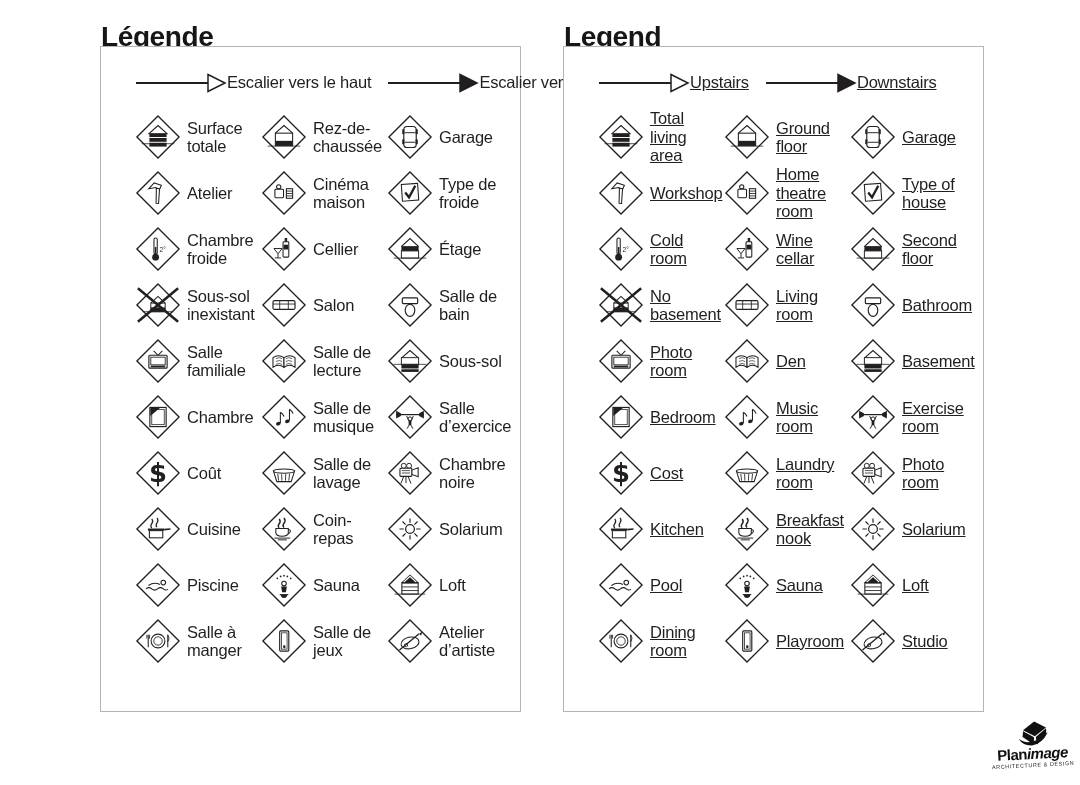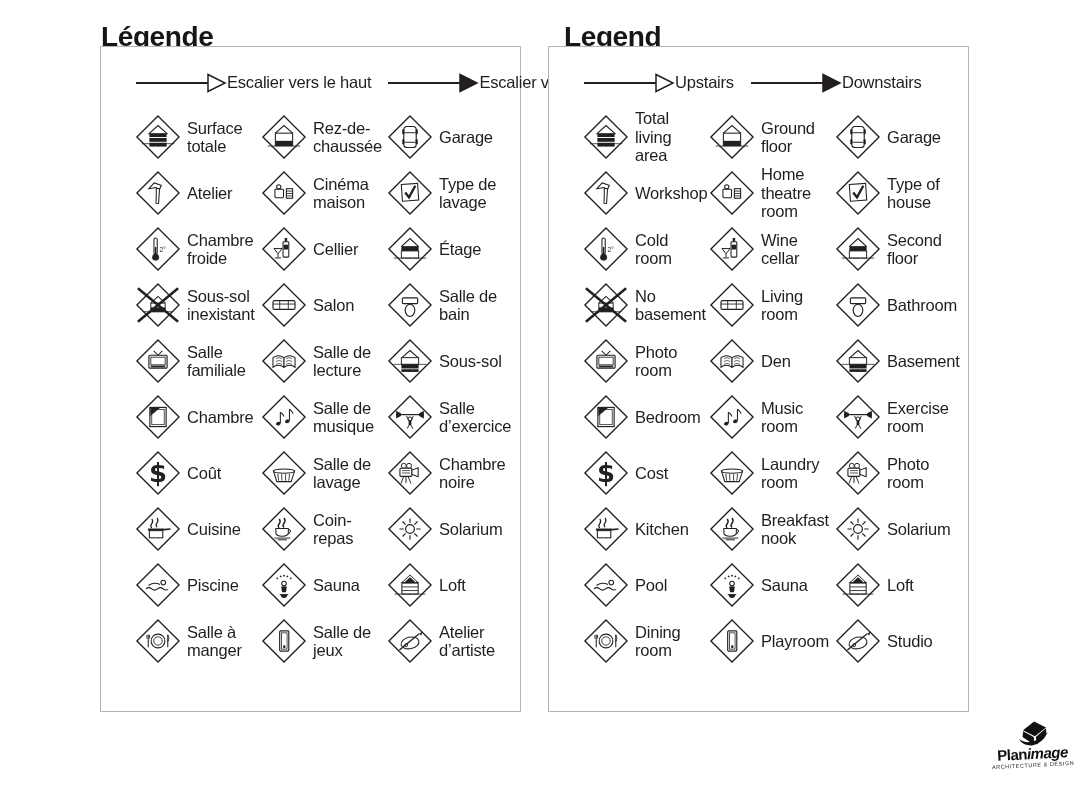--- a/index.html
+++ b/index.html
@@ -5,21 +5,21 @@
   html,body{margin:0;padding:0;background:#fff;}
   .canvas{position:relative;width:1080px;height:785px;background:#ffffff;overflow:hidden;
           font-family:"Liberation Sans",sans-serif;color:#231f20;}
   .panel-title{position:absolute;top:2px;font-size:28px;font-weight:bold;color:#161616;
                letter-spacing:-0.4px;}
   #title-fr{left:101px;}
   #title-en{left:564px;}
   .panel{position:absolute;top:46px;width:419px;height:664px;background:#fff;
          border:1.5px solid #b4b4b6;box-sizing:content-box;}
   #panel-fr{left:100px;}
-  #panel-en{left:548px;}
+  #panel-en{left:563px;text-decoration:underline;}
   .panel-inner{padding:24px 0 0 34px;}
   .arrows-row{display:flex;gap:16px;margin-bottom:14px;}
   .arrow-block{display:flex;flex-direction:row;}
   .arrow-block svg{display:block;}
   .arrow-label{font-size:16.5px;line-height:19px;margin-top:2px;white-space:nowrap;
                letter-spacing:-0.2px;color:#1f1f21;}
   .items-grid{display:grid;grid-template-columns:126px 126px 1fr;}
   .item-cell{display:flex;align-items:center;gap:6px;height:56px;}
   .item-icon{flex:0 0 auto;width:46px;height:46px;}
   .item-icon svg{display:block;}
@@ -136,21 +136,21 @@
 
   <div class="item-cell">
     <span class="item-icon">
               <svg width="46" height="46" viewBox="0 0 48 48">
                 <path d="M24 2 L46 24 L24 46 L2 24 Z" fill="#fff" stroke="#231f20" stroke-width="1.4"></path>
                 <rect x="15.5" y="14.5" width="17" height="17.5" fill="#fff" stroke="#231f20" stroke-width="1.1" transform="rotate(-4 24 23)"></rect>
                 <path d="M19 23.5 L23 28.5 L29.5 16.5" fill="none" stroke="#231f20" stroke-width="2.4"></path>
               </svg>
             </span>
     <span class="item-label">Type de
-lavage</span>
+froide</span>
   </div>
 
   <div class="item-cell">
     <span class="item-icon">
               <svg width="46" height="46" viewBox="0 0 48 48">
                 <path d="M24 2 L46 24 L24 46 L2 24 Z" fill="#fff" stroke="#231f20" stroke-width="1.4"></path>
                 <rect x="19.8" y="12.5" width="3.4" height="17" rx="1.7" fill="#fff" stroke="#231f20" stroke-width="1.1"></rect>
                 <rect x="20.7" y="22" width="1.6" height="8" fill="#231f20"></rect>
                 <circle cx="21.5" cy="32.5" r="3.6" fill="#231f20"></circle>
                 <text x="25.5" y="27.5" font-size="7" fill="#231f20" font-family="Liberation Sans,sans-serif">2°</text>

